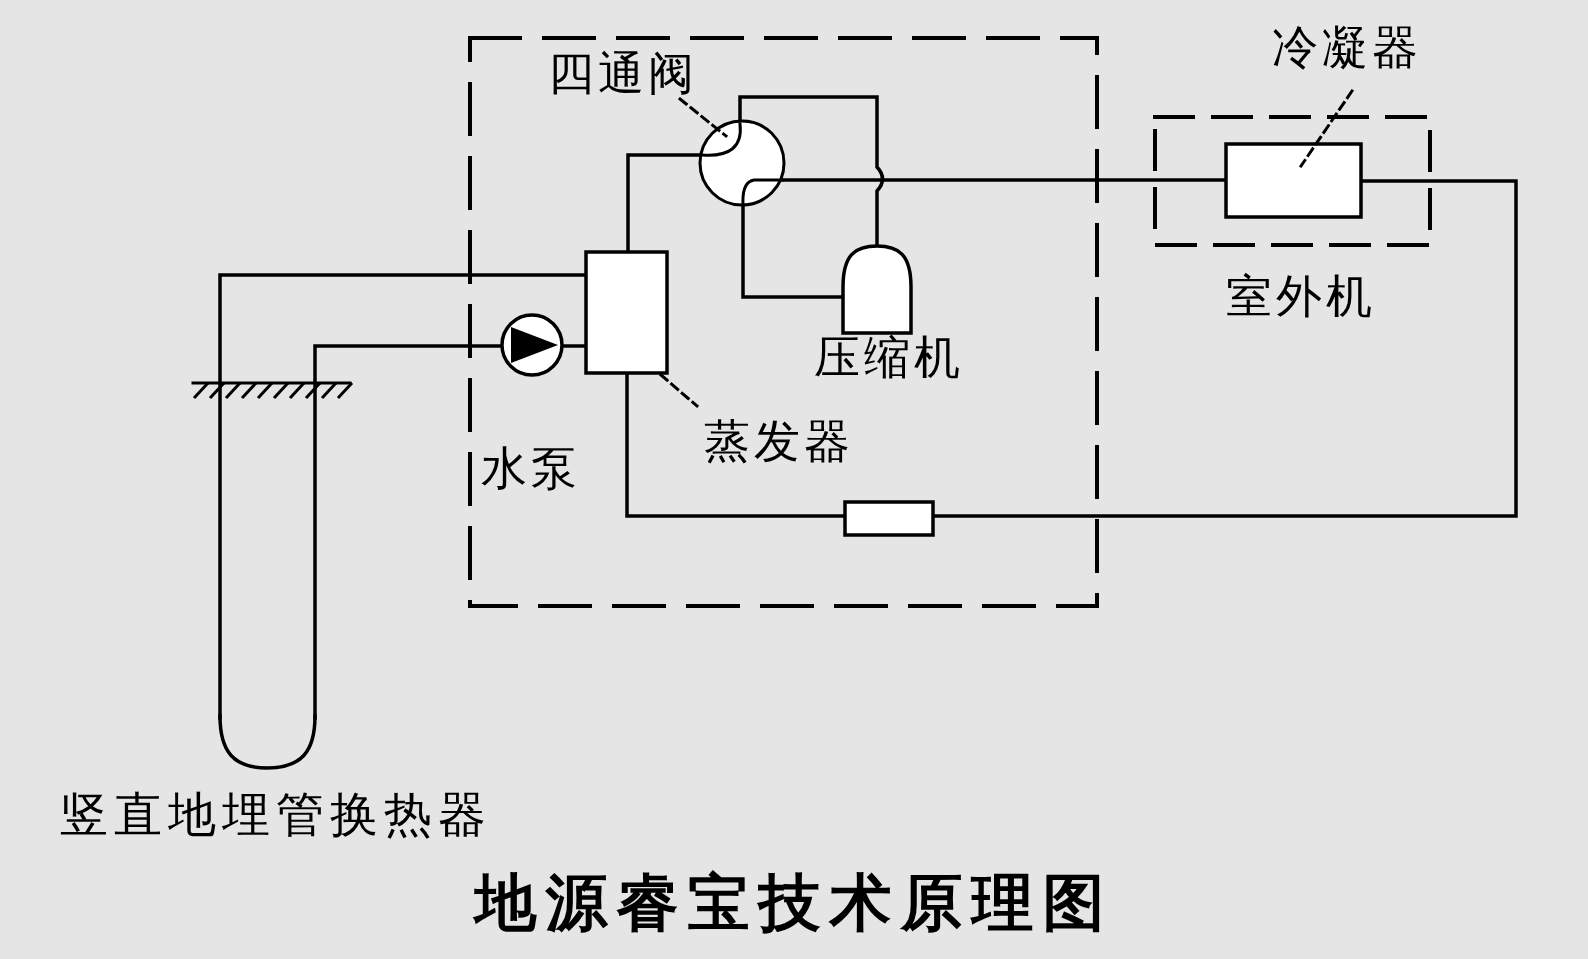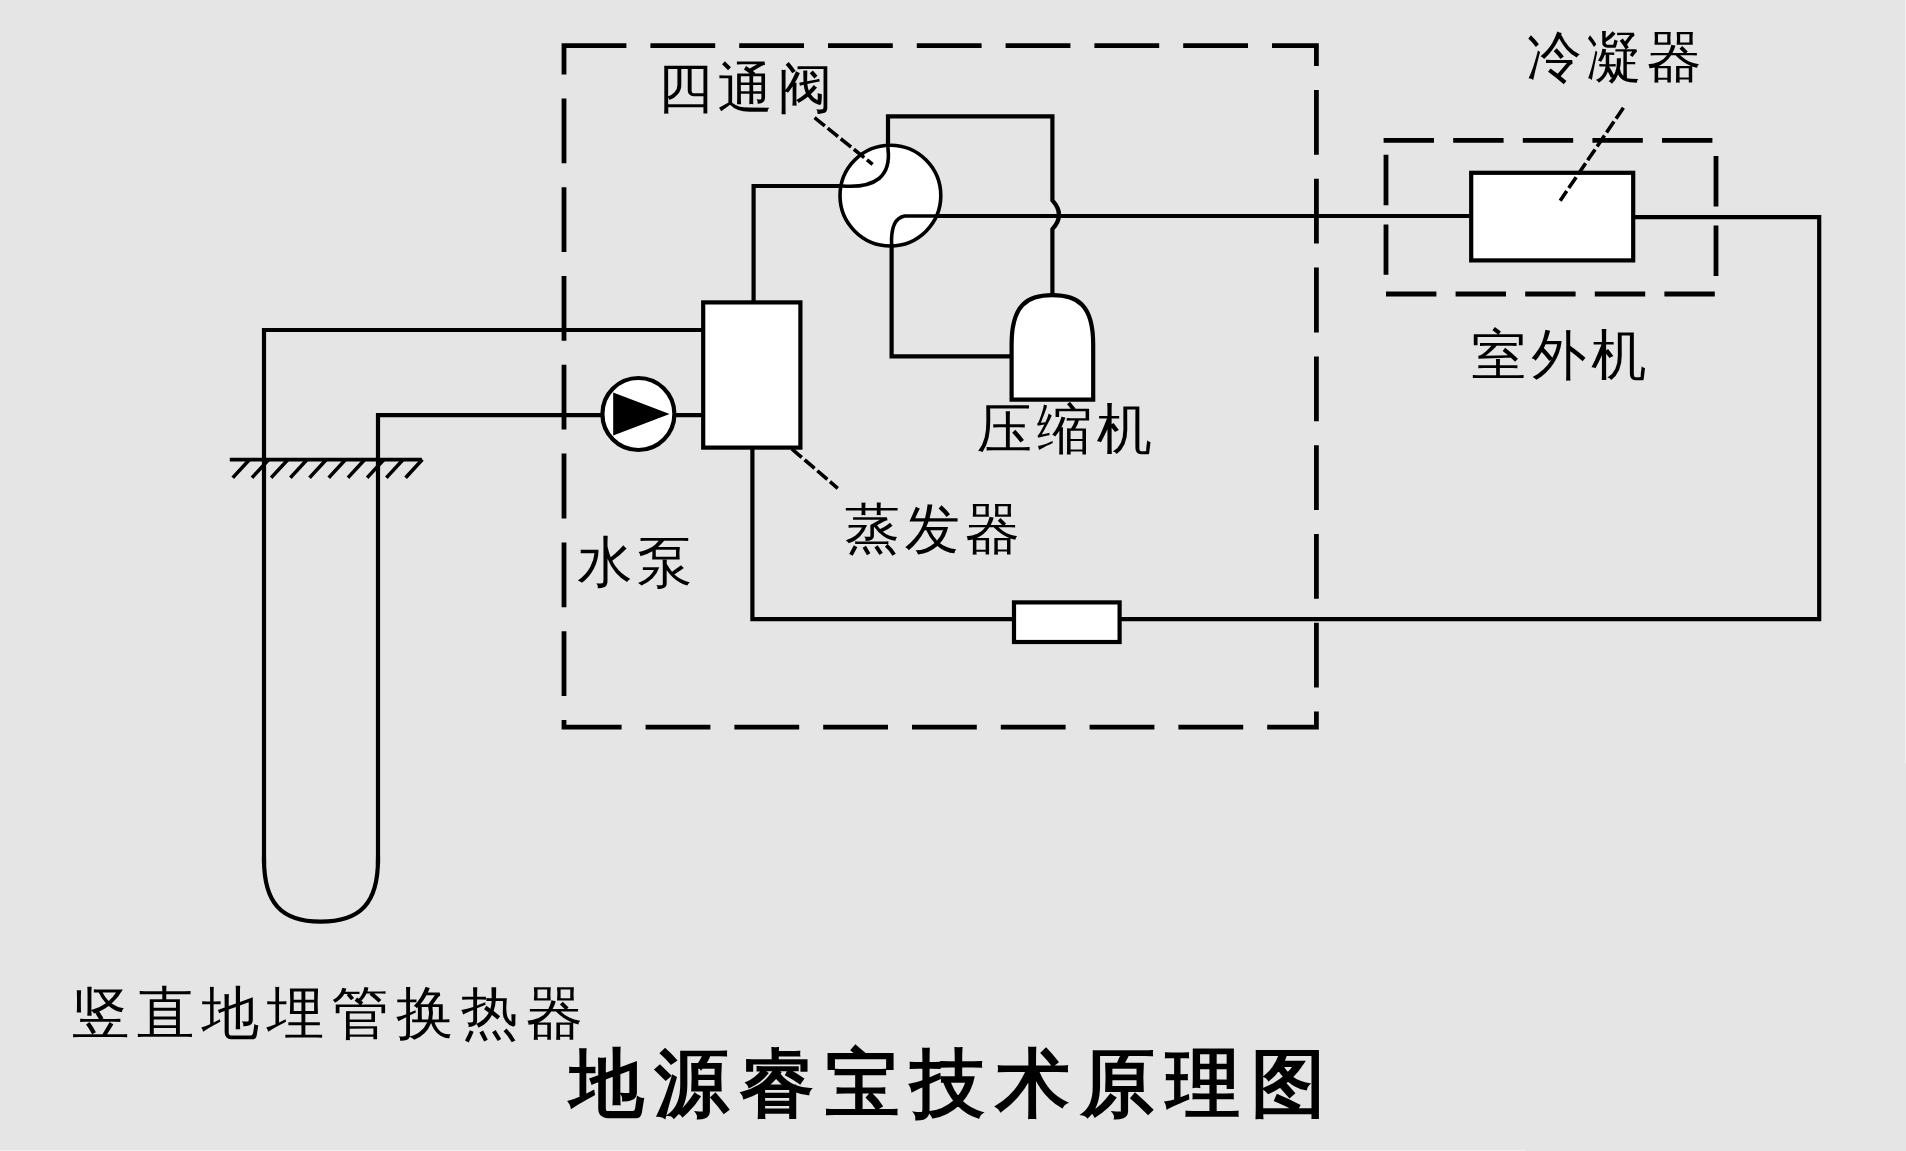--- a/index.html
+++ b/index.html
@@ -118,17 +118,17 @@
   <div class="lbl" style="left:1226px; top:273px;">室外机</div>
 
   <div class="lbl" style="left:793px; top:334px;margin-left:21px;">压缩机</div>
 
   <div class="lbl" style="left:481px; top:397px;margin-top:48px;">水泵</div>
 
   <div class="lbl" style="left:704px; top:418px;">蒸发器</div>
 
 
 
-  <div class="lbl lbl-small" style="left:60px; top:790px;margin-top:31px;">竖直地埋管换热器</div>
+  <div class="lbl lbl-small" style="left:60px; top:790px;">竖直地埋管换热器</div>
 
   <div id="main-title">地源睿宝技术原理图</div>
 
 </div>
 
 </body></html>

